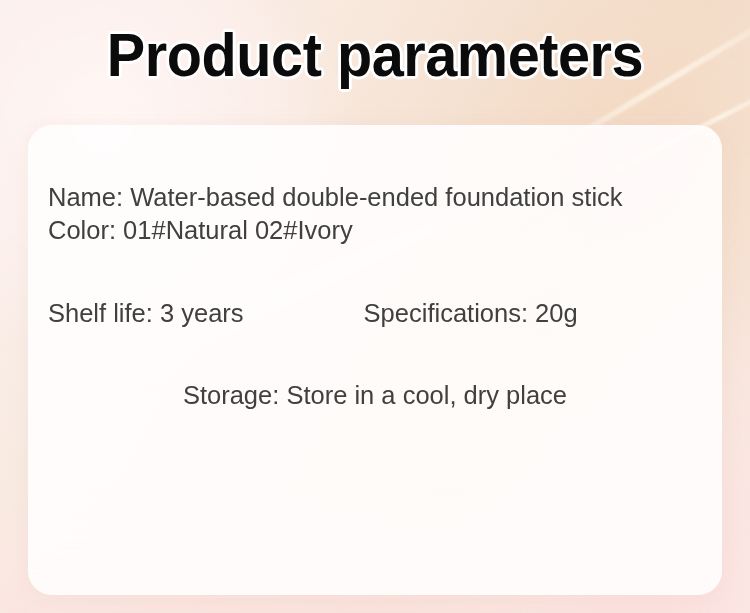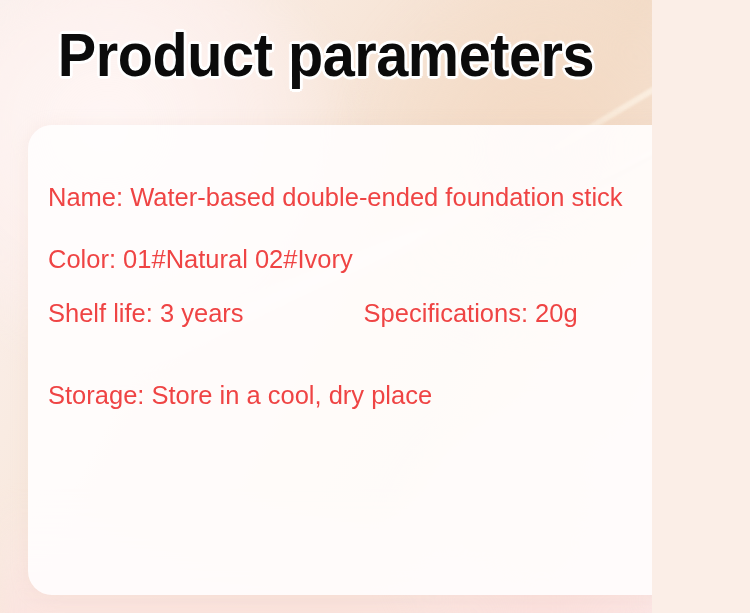--- a/index.html
+++ b/index.html
@@ -9,21 +9,21 @@
   body {
     width: 750px;
     height: 613px;
     overflow: hidden;
     font-family: "Liberation Sans", sans-serif;
     background: #fbeee7;
   }
 
   #page {
     position: relative;
-    width: 652px;
+    width: 750px;
     height: 613px;
     overflow: hidden;
     background: #f9e9e0;
   }
 
   
   .bg-base {
     position: absolute;
     inset: 0;
     background:
@@ -192,33 +192,33 @@
     left: 10px;
     right: 20px;
     top: 0;
     bottom: 0;
     padding: 56px 0 0 0;
   }
 
   .param-row {
     font-size: 25.5px;
     line-height: 33px;
-    color: #ef4444;
+    color: #404040;
     white-space: nowrap;
     padding-left: 10px;
   }
   .param-row.wrap {
     white-space: normal;
   }
 
   .row-name      { margin-top: 0px; }
-  .row-color     { margin-top: 29px; }
-  .row-shelf     { margin-top: 21px; }
+  .row-color     { }
+  .row-shelf     { margin-top: 50px; }
   .row-efficacy  { margin-top: 45px; }
-  .row-storage   { margin-top: 49px; }
+  .row-storage   { margin-top: 49px; text-align: center; }
 
   .spec-gap {
     display: inline-block;
     width: 120px;
   }
   .efficacy-line2 {
     display: block;
   }
 </style>
 </head>

